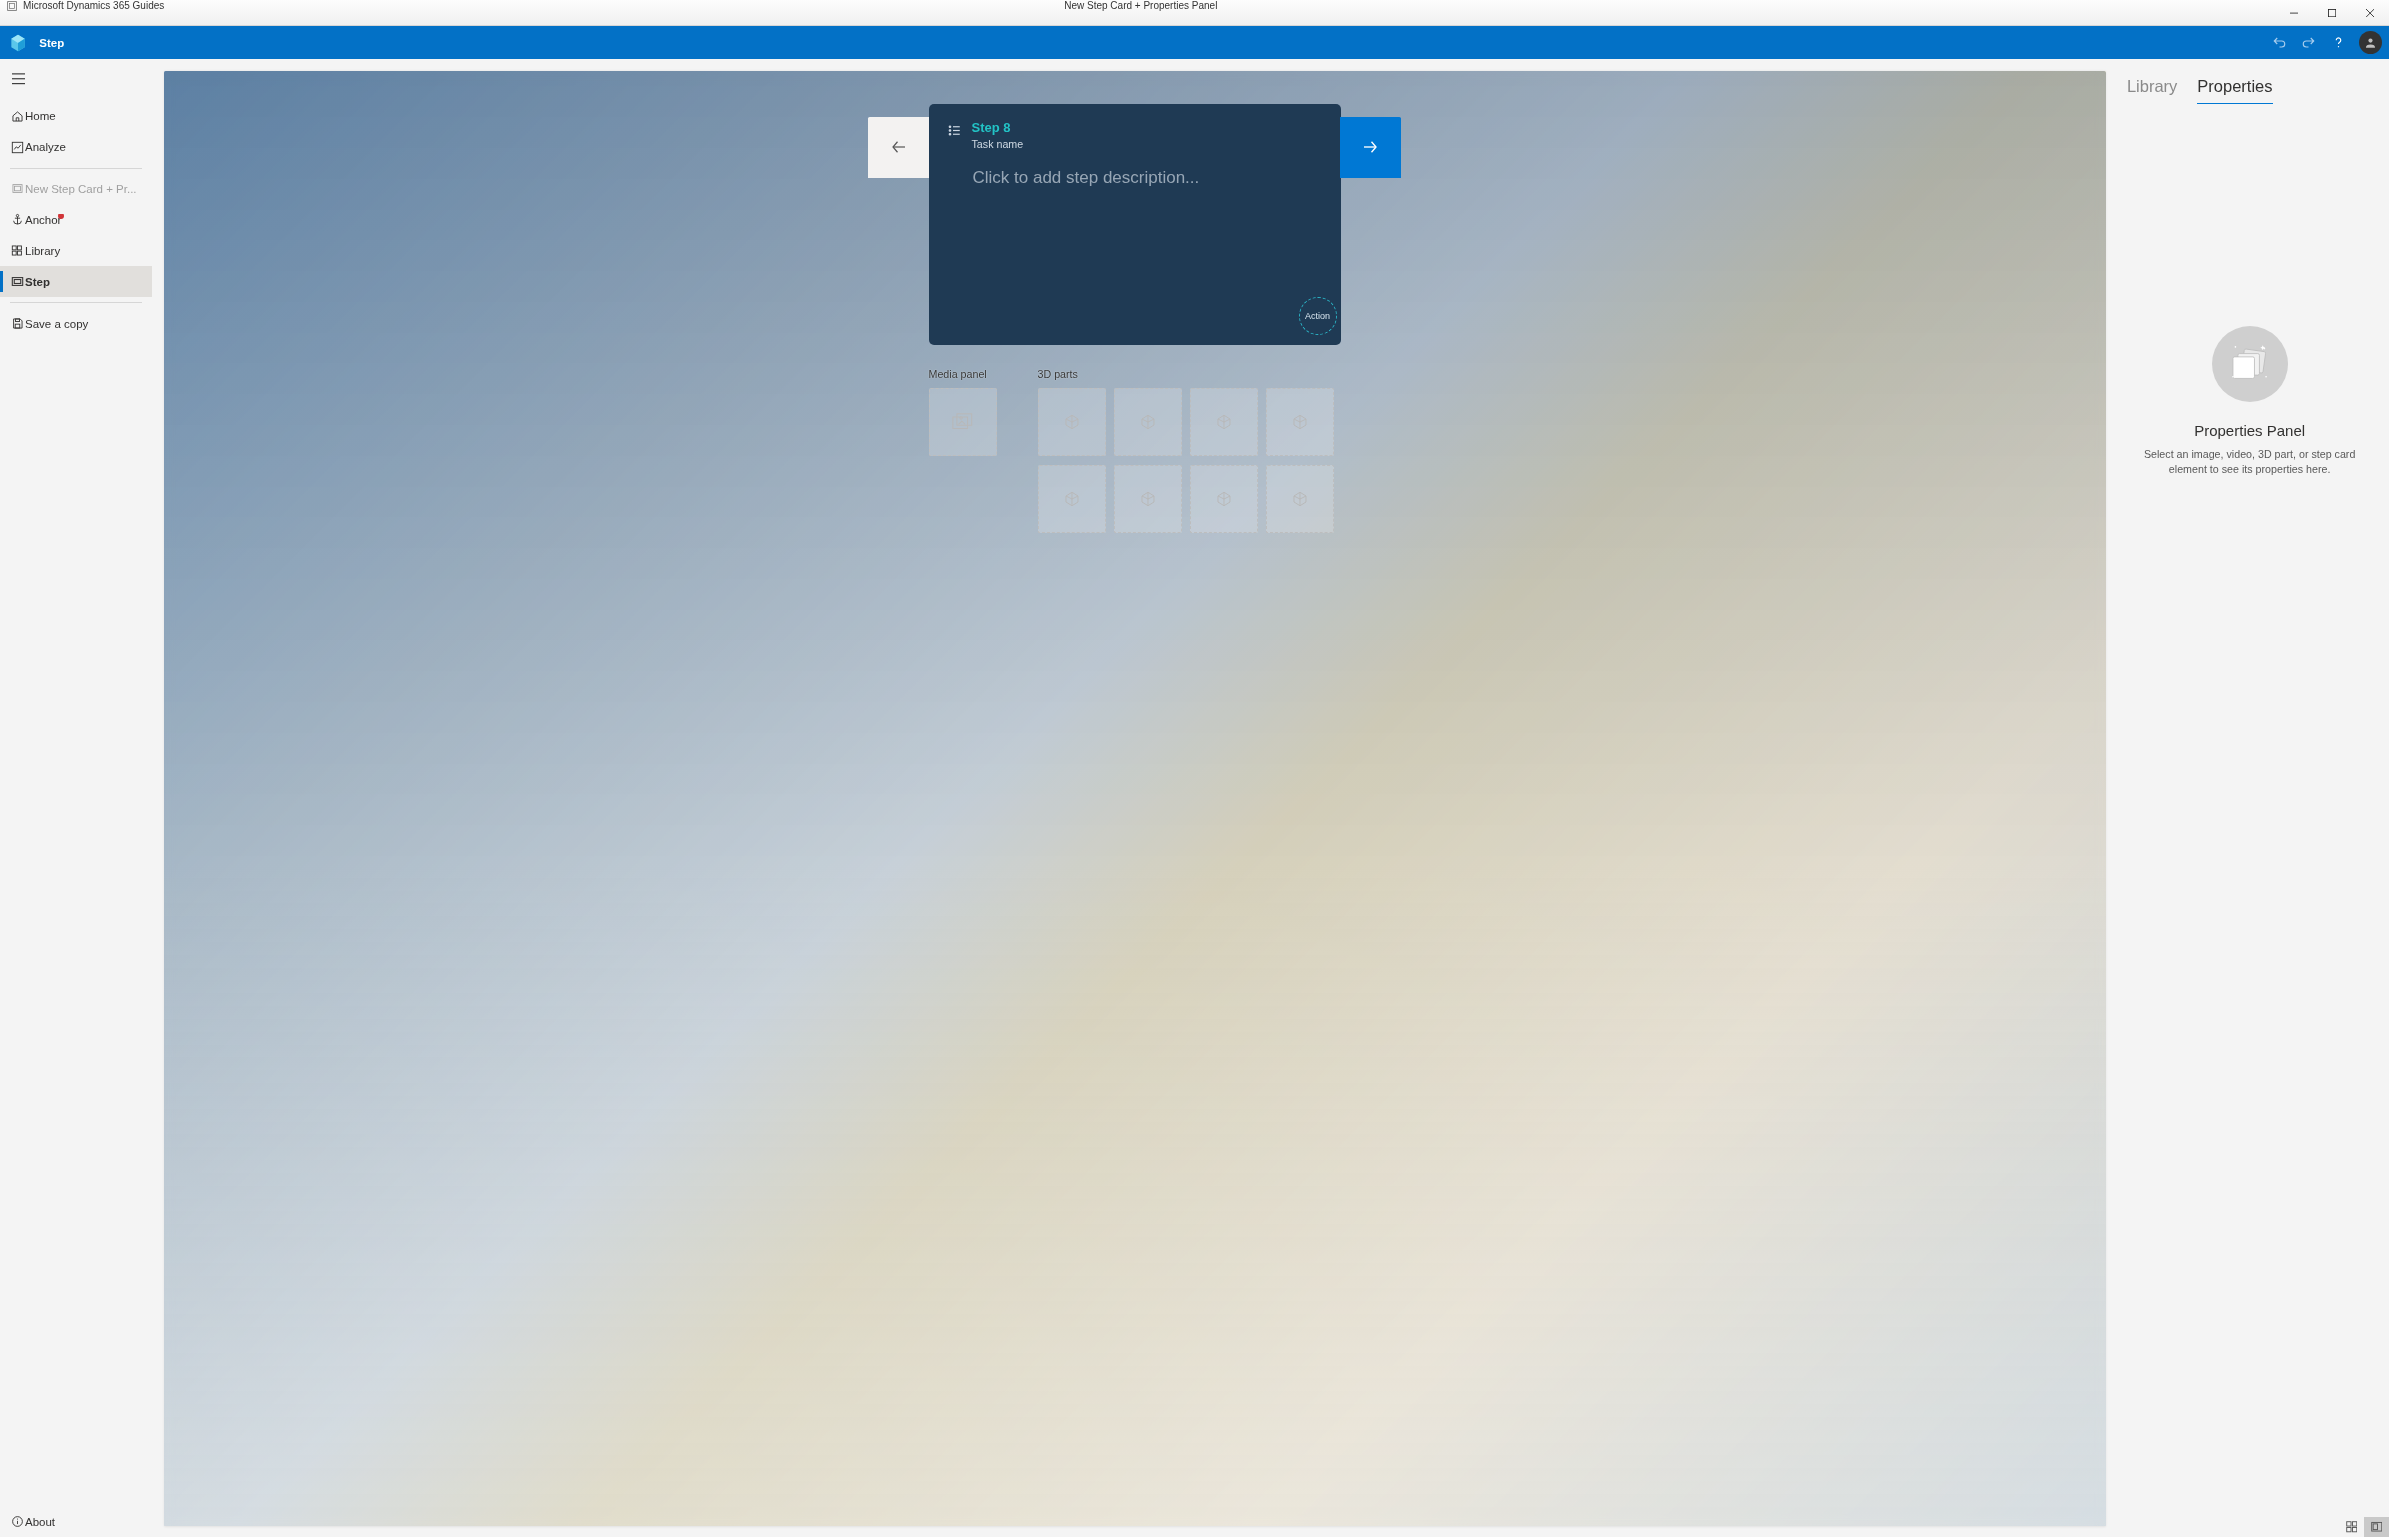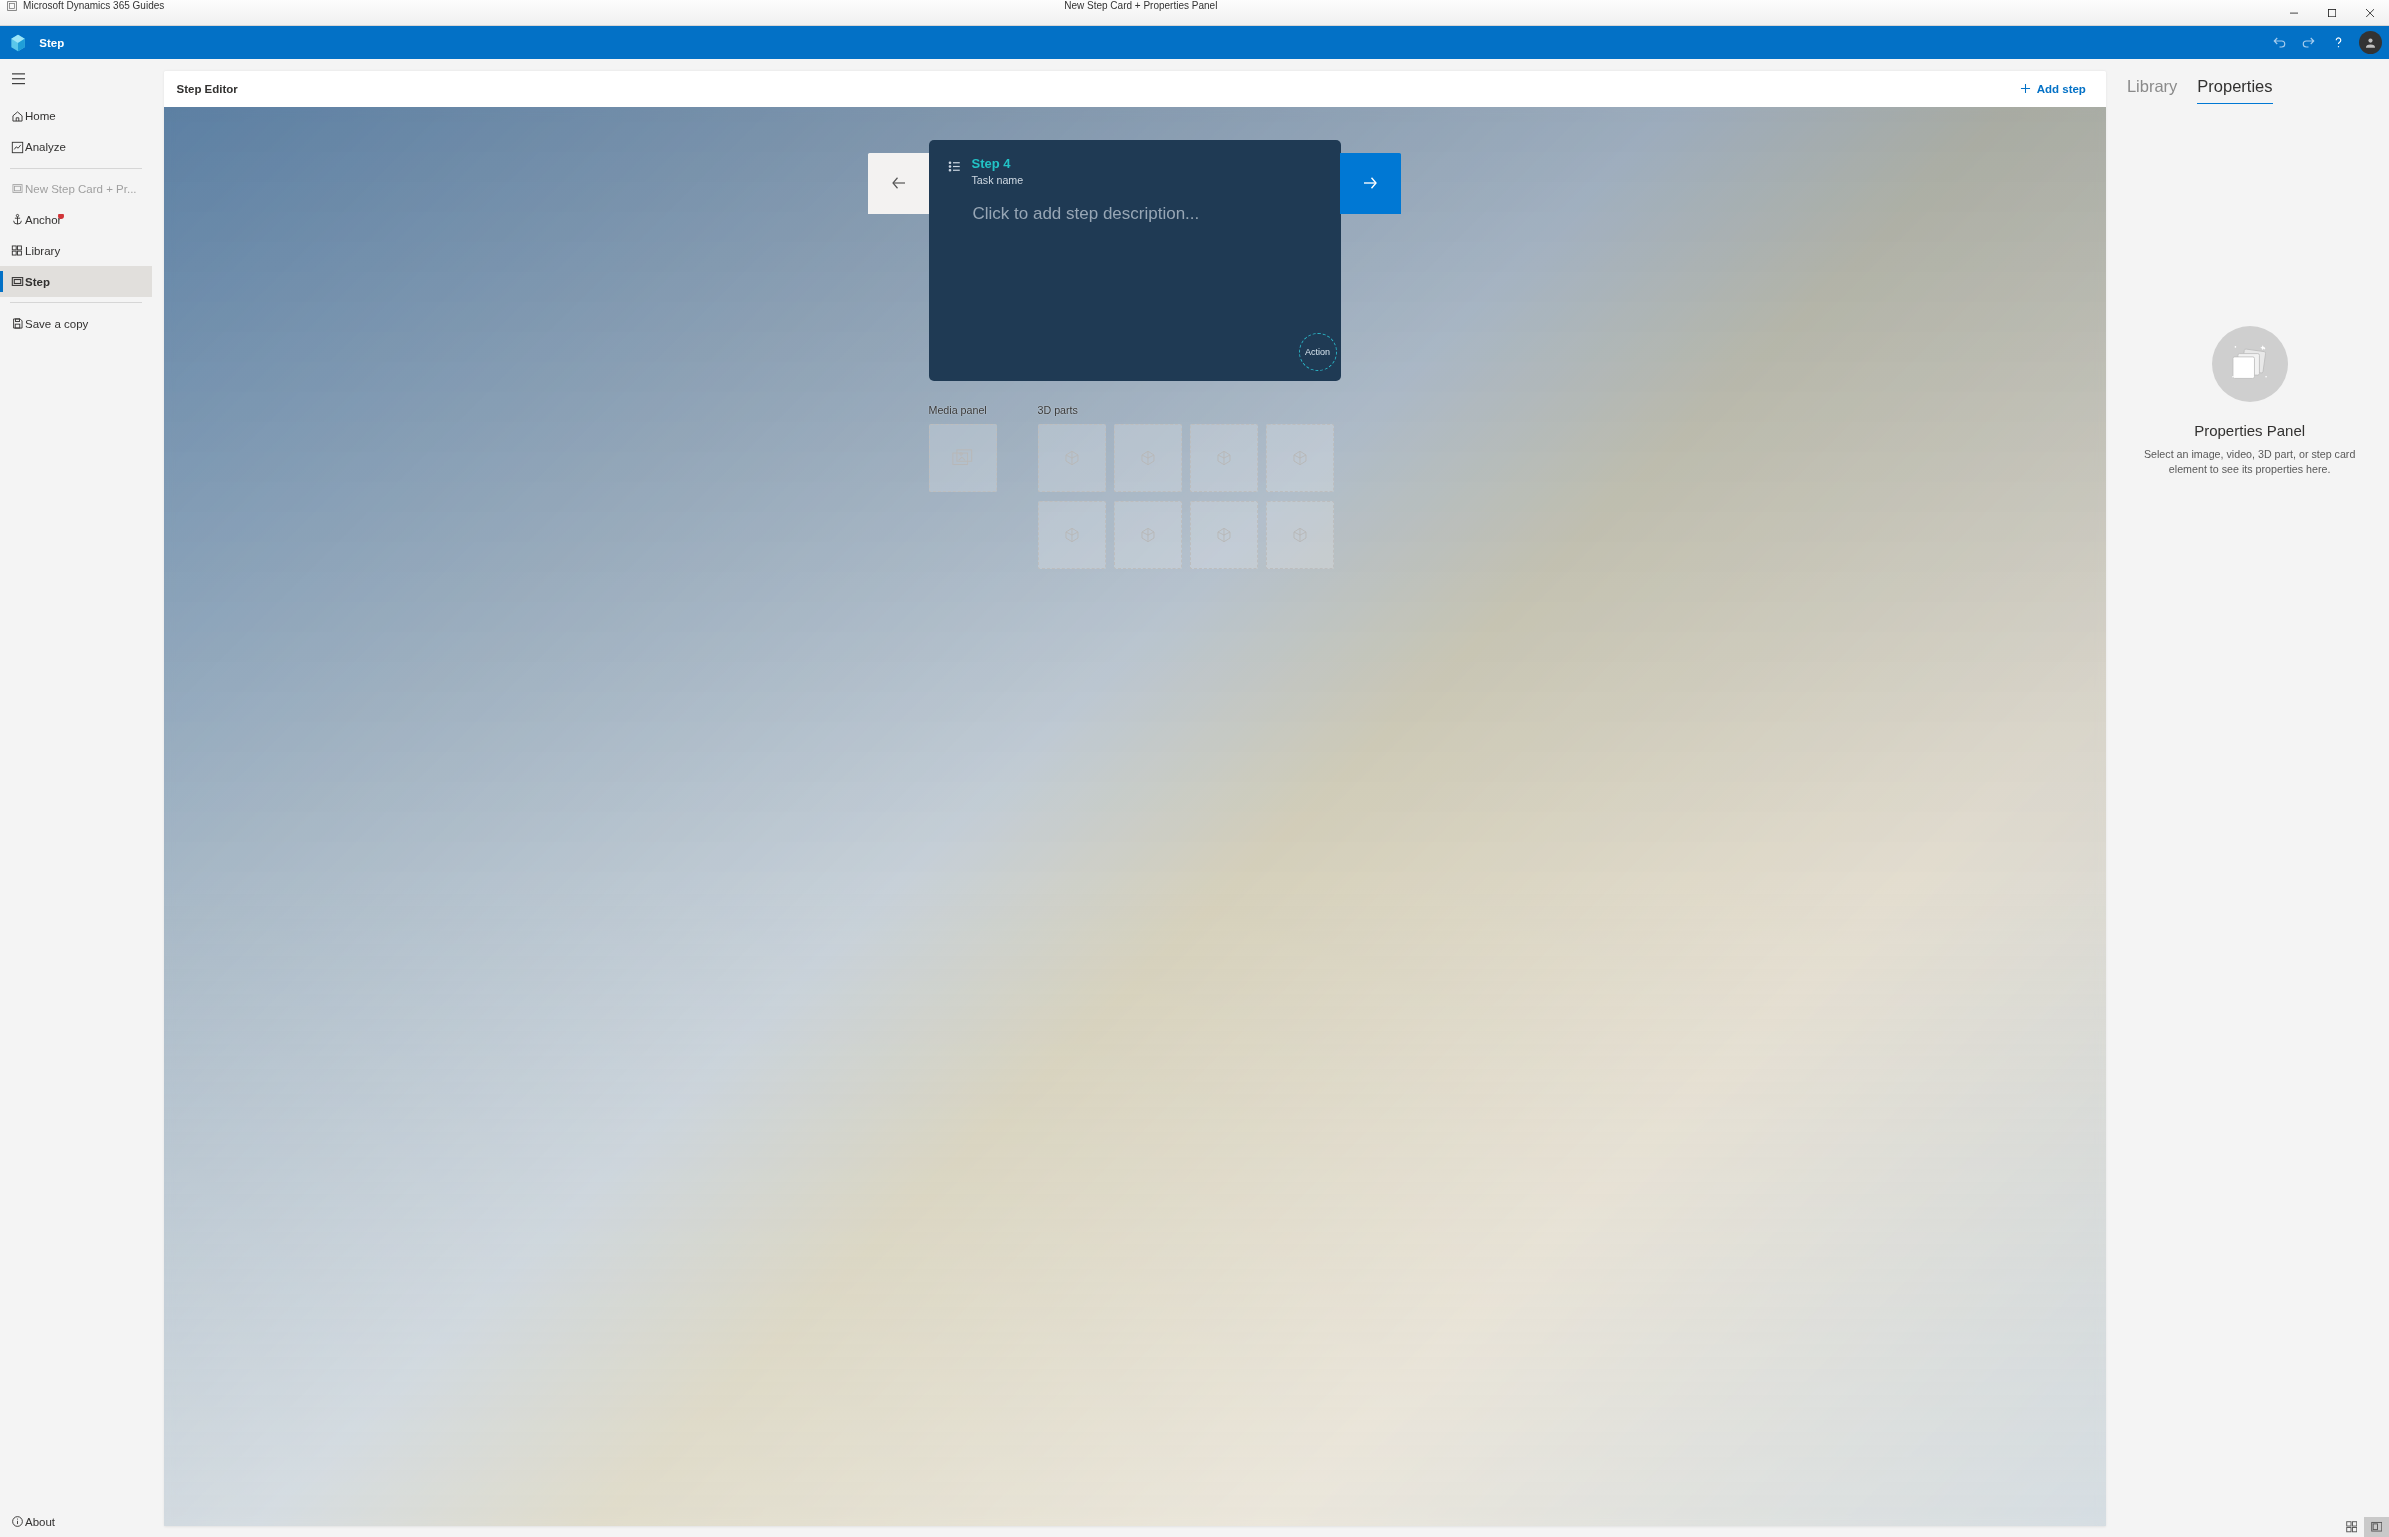--- a/index.html
+++ b/index.html
@@ -248,31 +248,20 @@
                 <circle cx="10" cy="6.2" r="0.9" fill="currentColor" stroke="none"></circle>
               </svg>
             </span>
           <span class="sidebar-label">About</span>
         </div>
       </div>
     </div>
 
     <div class="main">
       <div class="editor-panel">
-        <div class="editor-header">
-          <span class="editor-title">Step Editor</span>
-          <div class="editor-header-spacer"></div>
-          <div class="add-step">
-            <svg width="13" height="13" viewBox="0 0 20 20" stroke="currentColor" stroke-width="1.6">
-                <line x1="10" y1="3" x2="10" y2="17"></line>
-                <line x1="3" y1="10" x2="17" y2="10"></line>
-              </svg>
-            <span>Add step</span>
-          </div>
-        </div>
         <div class="canvas">
           <div class="canvas-inner">
             <div class="stepcard-wrap">
               <div class="nav-btn nav-prev">
                 <svg width="18" height="18" viewBox="0 0 24 24" fill="none" stroke="currentColor" stroke-width="1.6">
                     <line x1="4" y1="12" x2="20" y2="12"></line>
                     <polyline points="10,5 4,12 10,19"></polyline>
                   </svg>
               </div>
               <div class="stepcard">
@@ -281,21 +270,21 @@
                     <svg width="15" height="15" viewBox="0 0 20 20" fill="none" stroke="currentColor" stroke-width="1.6">
                         <circle cx="4" cy="5" r="1" fill="currentColor"></circle>
                         <line x1="8" y1="5" x2="17" y2="5"></line>
                         <circle cx="4" cy="10" r="1" fill="currentColor"></circle>
                         <line x1="8" y1="10" x2="17" y2="10"></line>
                         <circle cx="4" cy="15" r="1" fill="currentColor"></circle>
                         <line x1="8" y1="15" x2="17" y2="15"></line>
                       </svg>
                   </span>
                   <div>
-                    <div class="step-title">Step 4</div>
+                    <div class="step-title">Step 8</div>
                     <div class="step-sub">Task name</div>
                   </div>
                 </div>
                 <div class="step-desc">Click to add step description...</div>
                 <div class="action-badge">Action</div>
               </div>
               <div class="nav-btn nav-next">
                 <svg width="18" height="18" viewBox="0 0 24 24" fill="none" stroke="currentColor" stroke-width="1.8">
                     <line x1="4" y1="12" x2="20" y2="12"></line>
                     <polyline points="14,5 20,12 14,19"></polyline>

